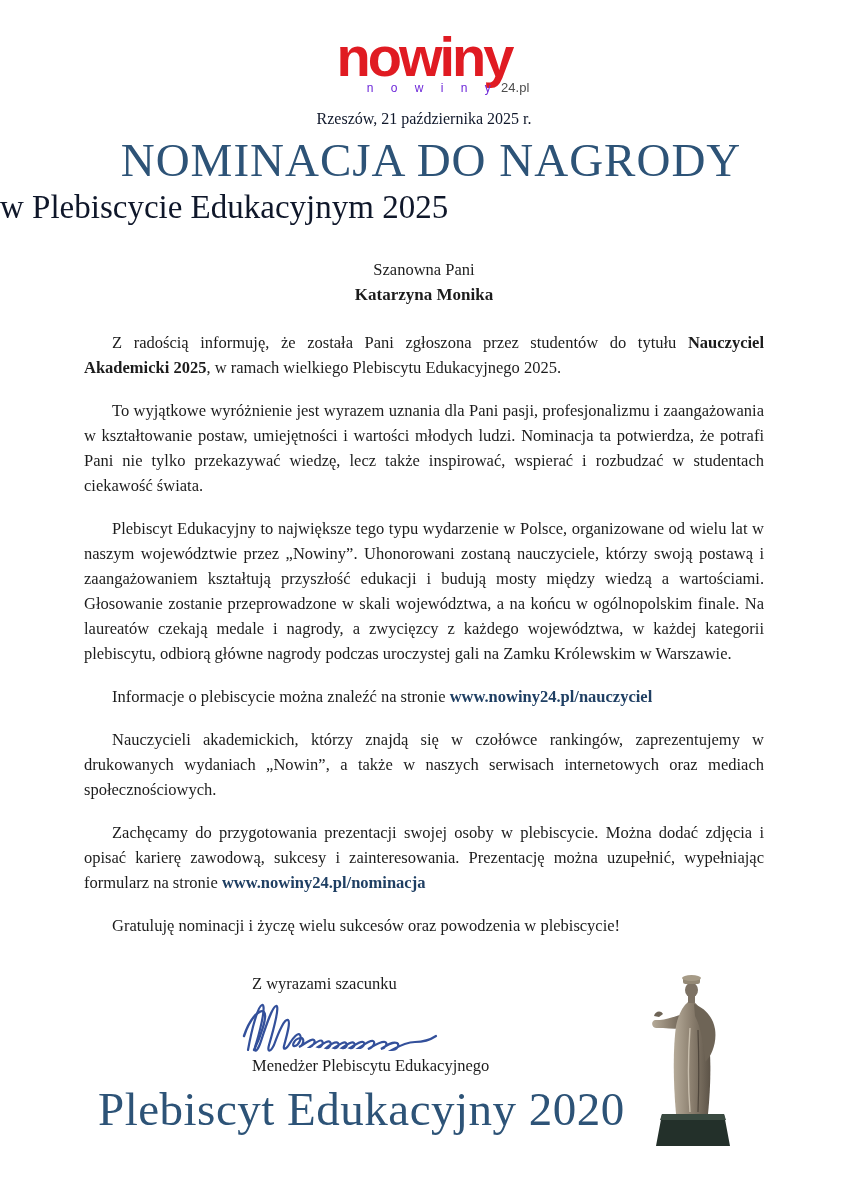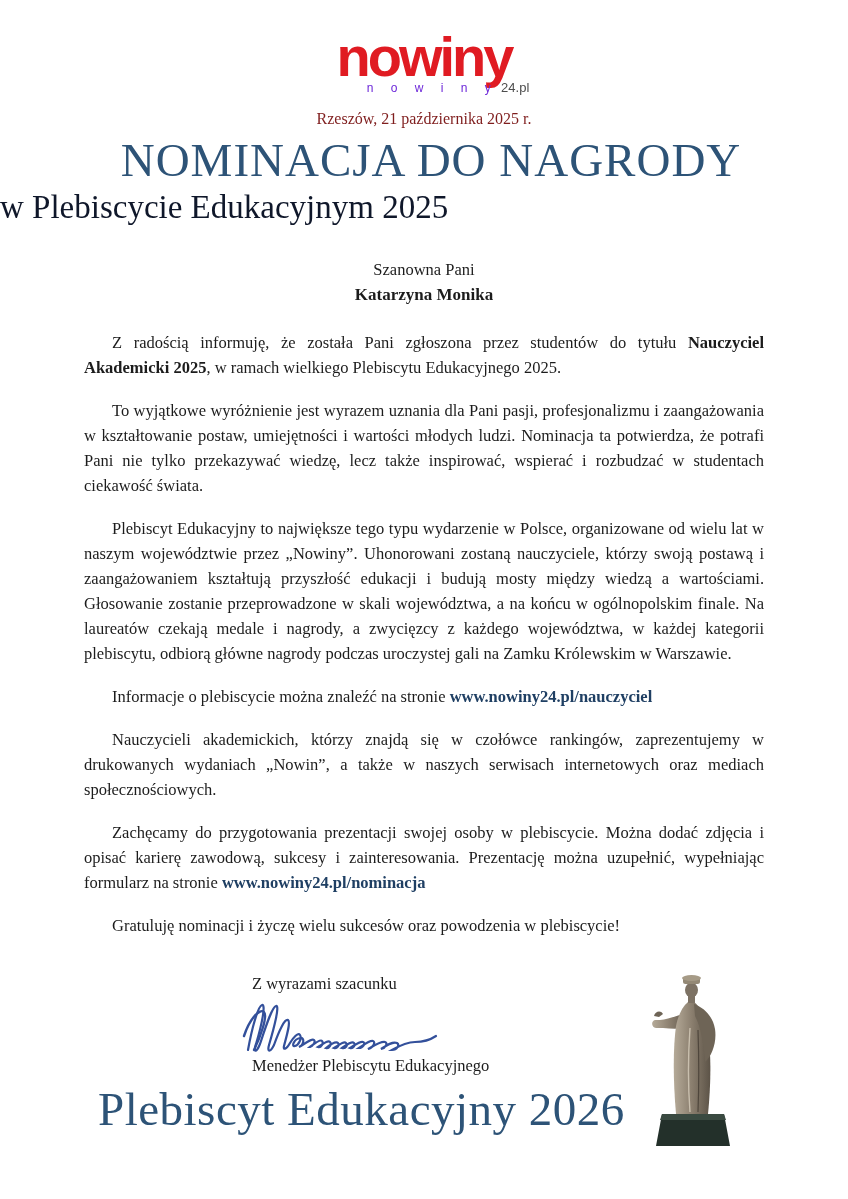--- a/index.html
+++ b/index.html
@@ -24,21 +24,21 @@
   }
   .logo-sub {
     font-family:"Liberation Sans", sans-serif;
     font-size:12px;
     margin-top:1px;
     color:#8f8f8f;
   }
   .logo-sub .spaced { letter-spacing:7px; color:#6d28d9;padding-left:48px; }
   .logo-sub .domain { letter-spacing:0; color:#4d4d4d; font-weight:normal; font-size:13px; }
   
-  .date-line { text-align:center; font-size:16px; margin-top:16px; color:#7f1d1d; }
+  .date-line { text-align:center; font-size:16px; margin-top:16px; color:#0f172a; }
   .page-title {
     text-align:center;
     font-size:47px;
     font-weight:normal;
     color:#2d5377;
     letter-spacing:1px;
     margin:8px 0 0 0;
     line-height:1.05;
     padding-left:14px;
   }
@@ -159,15 +159,15 @@
 
     <rect x="42" y="23" width="7" height="8" fill="#7d7264"></rect>
     <ellipse cx="45.5" cy="18" rx="6.5" ry="7.5" fill="#7d7264"></ellipse>
     <rect x="37" y="5" width="17" height="7" rx="2.5" fill="#938875"></rect>
     <ellipse cx="45.5" cy="6" rx="9.5" ry="3" fill="#a69b87"></ellipse>
 
     <path d="M44 56 C42 84 42 114 44 140" stroke="#c9bfae" stroke-width="1.4" fill="none"></path>
     <path d="M52 58 C53 86 53 114 52 140" stroke="#4f463c" stroke-width="1.2" fill="none"></path>
   </svg>
 
-  <div class="footer-title">Plebiscyt Edukacyjny 2026</div>
+  <div class="footer-title">Plebiscyt Edukacyjny 2020</div>
 
 </div>
 
 </body></html>

